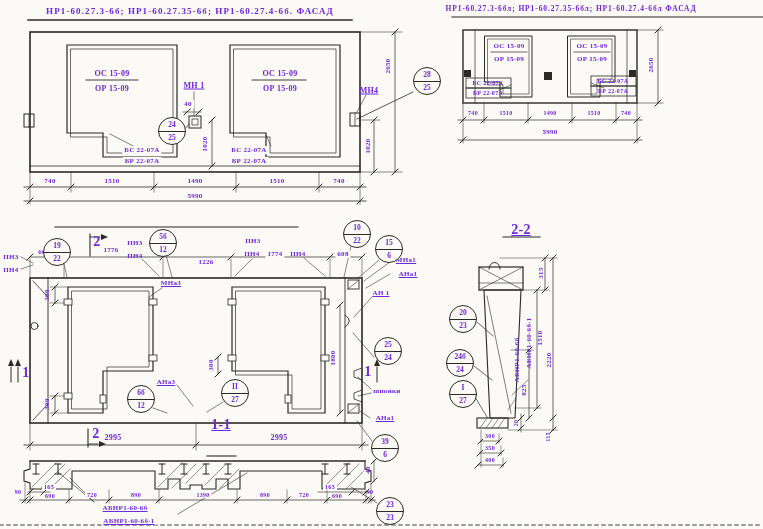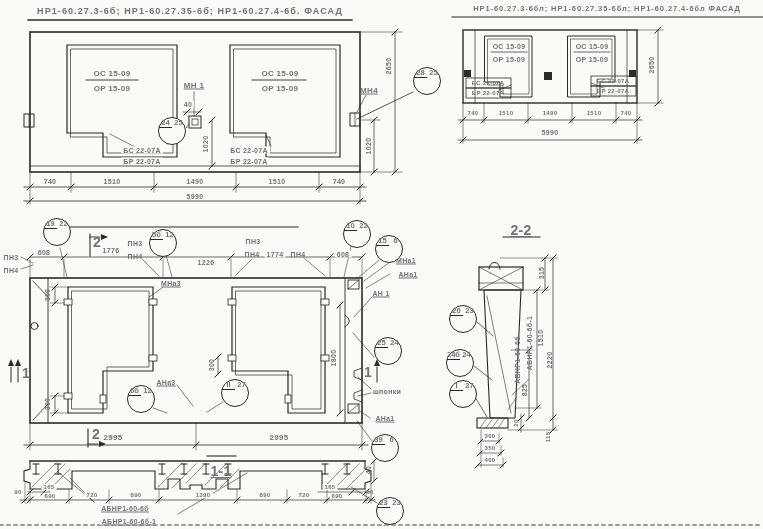--- a/index.html
+++ b/index.html
@@ -1,36 +1,36 @@
 <!DOCTYPE html>
 <html><head>
 <meta charset="utf-8">
 <style>
   *{margin:0;padding:0;box-sizing:border-box}
   html,body{width:763px;height:529px;background:#e9e7e2}
   #sheet{position:relative;width:763px;height:529px;background:#fbfaf6;overflow:hidden;
-         font-family:Liberation Sans, sans-serif;color:#737373}
+         font-family:Liberation Serif, serif;color:#6d28d9}
   svg{position:absolute;left:0;top:0}
   svg path,svg rect,svg circle,svg line,svg polygon{fill:none;stroke:#2b2a25;stroke-linecap:square}
   svg .f{fill:#2b2a25;stroke:none}
   svg .w{fill:#fbfaf6}
   .t{position:absolute;white-space:nowrap;font-weight:700;font-size:8px;
      transform:translate(-50%,-50%);letter-spacing:.3px}
   .tv{position:absolute;white-space:nowrap;font-weight:700;font-size:7px;
       transform:translate(-50%,-50%) rotate(-90deg);letter-spacing:.3px}
   .bg{background:#fbfaf6;padding:0 2px}
   .sm{font-size:7px}
   .xs{font-size:6px}
   .lg{font-size:14px}
   .u{text-decoration:underline}
   .ttl{font-size:9px;letter-spacing:1.1px}
   .ttl2{font-size:7.5px;letter-spacing:.9px}
   .ttl3{font-size:9.5px;letter-spacing:4px;word-spacing:8px}
   .balloon{position:absolute;width:28px;height:28px;border:1.2px solid #2b2a25;border-radius:50%;
-           background:#fbfaf6;display:flex;align-items:flex-start;
+           background:#fbfaf6;display:flex;flex-direction:column;align-items:flex-end;
            font-size:7.5px;font-weight:700}
   .balloon span{flex:1;display:flex;align-items:center;justify-content:center;width:100%}
   .balloon span:first-child{border-bottom:1px solid #2b2a25}
 </style>
 </head>
 <body>
 
 <div id="sheet">
 
 <svg width="763" height="529" viewBox="0 0 763 529">
@@ -294,21 +294,21 @@
 <span class="tv" style="left:205px;top:144px">1020</span>
 <span class="tv" style="left:368px;top:146px">1020</span>
 <span class="tv" style="left:388px;top:66px">2650</span>
 <span class="t sm bg" style="left:50px;top:181px">740</span>
 <span class="t sm bg" style="left:112px;top:181px">1510</span>
 <span class="t sm bg" style="left:195px;top:181px">1490</span>
 <span class="t sm bg" style="left:277px;top:181px">1510</span>
 <span class="t sm bg" style="left:339px;top:181px">740</span>
 <span class="t sm bg" style="left:195px;top:196px">5990</span>
 
-<span class="t ttl2" style="left:607px;top:8px">НР1-60.27.3-6бл; НР1-60.27.35-6бл; НР1-60.27.4-6бл ФАСАД</span>
+<span class="t ttl2" style="left:571px;top:8px">НР1-60.27.3-6бл; НР1-60.27.35-6бл; НР1-60.27.4-6бл ФАСАД</span>
 <span class="t sm" style="left:509px;top:46px">ОС 15-09</span>
 <span class="t sm" style="left:509px;top:59px">ОР 15-09</span>
 <span class="t sm" style="left:592px;top:46px">ОС 15-09</span>
 <span class="t sm" style="left:592px;top:59px">ОР 15-09</span>
 <span class="t xs" style="left:488px;top:83px">БС 22-07А</span>
 <span class="t xs" style="left:488px;top:93px">БР 22-07А</span>
 <span class="t xs" style="left:613px;top:81px">БС 22-07А</span>
 <span class="t xs" style="left:613px;top:91px">БР 22-07А</span>
 <span class="t xs bg" style="left:473px;top:113px">740</span>
 <span class="t xs bg" style="left:506px;top:113px">1510</span>
@@ -341,21 +341,21 @@
 <span class="t sm" style="left:387px;top:391px">шпонки</span>
 <span class="t sm u" style="left:385px;top:418px">АНа1</span>
 <span class="tv" style="left:47px;top:295px">300</span>
 <span class="tv" style="left:47px;top:404px">300</span>
 <span class="tv" style="left:211px;top:365px">300</span>
 <span class="tv" style="left:333px;top:358px">1800</span>
 <span class="t bg" style="left:113px;top:437px">2995</span>
 <span class="t bg" style="left:279px;top:437px">2995</span>
 <span class="t lg" style="left:96px;top:434px">2</span>
 
-<span class="t lg u" style="left:221px;top:471px">1-1</span>
+<span class="t lg u" style="left:221px;top:425px">1-1</span>
 <span class="t xs" style="left:18px;top:492px">90</span>
 <span class="t xs bg" style="left:49px;top:487px">165</span>
 <span class="t xs bg" style="left:50px;top:496px">690</span>
 <span class="t xs bg" style="left:92px;top:495px">720</span>
 <span class="t xs bg" style="left:136px;top:495px">890</span>
 <span class="t xs bg" style="left:203px;top:495px">1390</span>
 <span class="t xs bg" style="left:265px;top:495px">890</span>
 <span class="t xs bg" style="left:304px;top:495px">720</span>
 <span class="t xs bg" style="left:330px;top:487px">165</span>
 <span class="t xs bg" style="left:337px;top:496px">690</span>
@@ -378,21 +378,21 @@
 <span class="t xs bg" style="left:490px;top:460px">400</span>
 
 <div class="balloon" style="left:158px;top:117px">
   <span>24</span>
   <span>25</span>
 </div>
 <div class="balloon" style="left:413px;top:67px">
   <span>28</span>
   <span>25</span>
 </div>
-<div class="balloon" style="left:43px;top:218px">
+<div class="balloon" style="left:43px;top:238px">
   <span>19</span>
   <span>22</span>
 </div>
 <div class="balloon" style="left:149px;top:229px">
   <span>5б</span>
   <span>12</span>
 </div>
 <div class="balloon" style="left:343px;top:220px">
   <span>10</span>
   <span>22</span>

